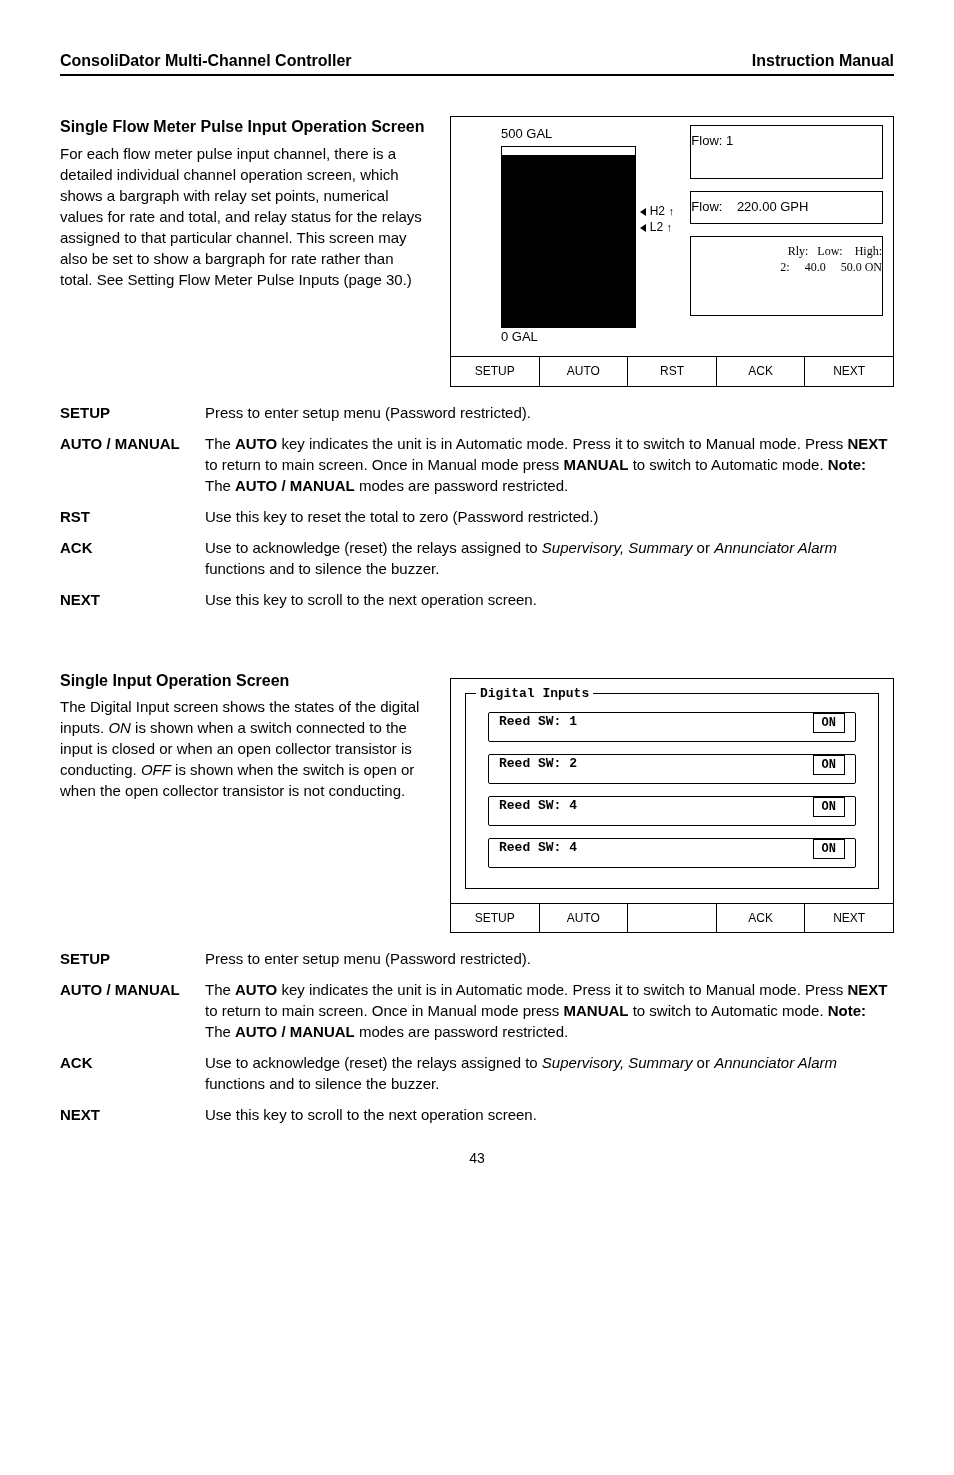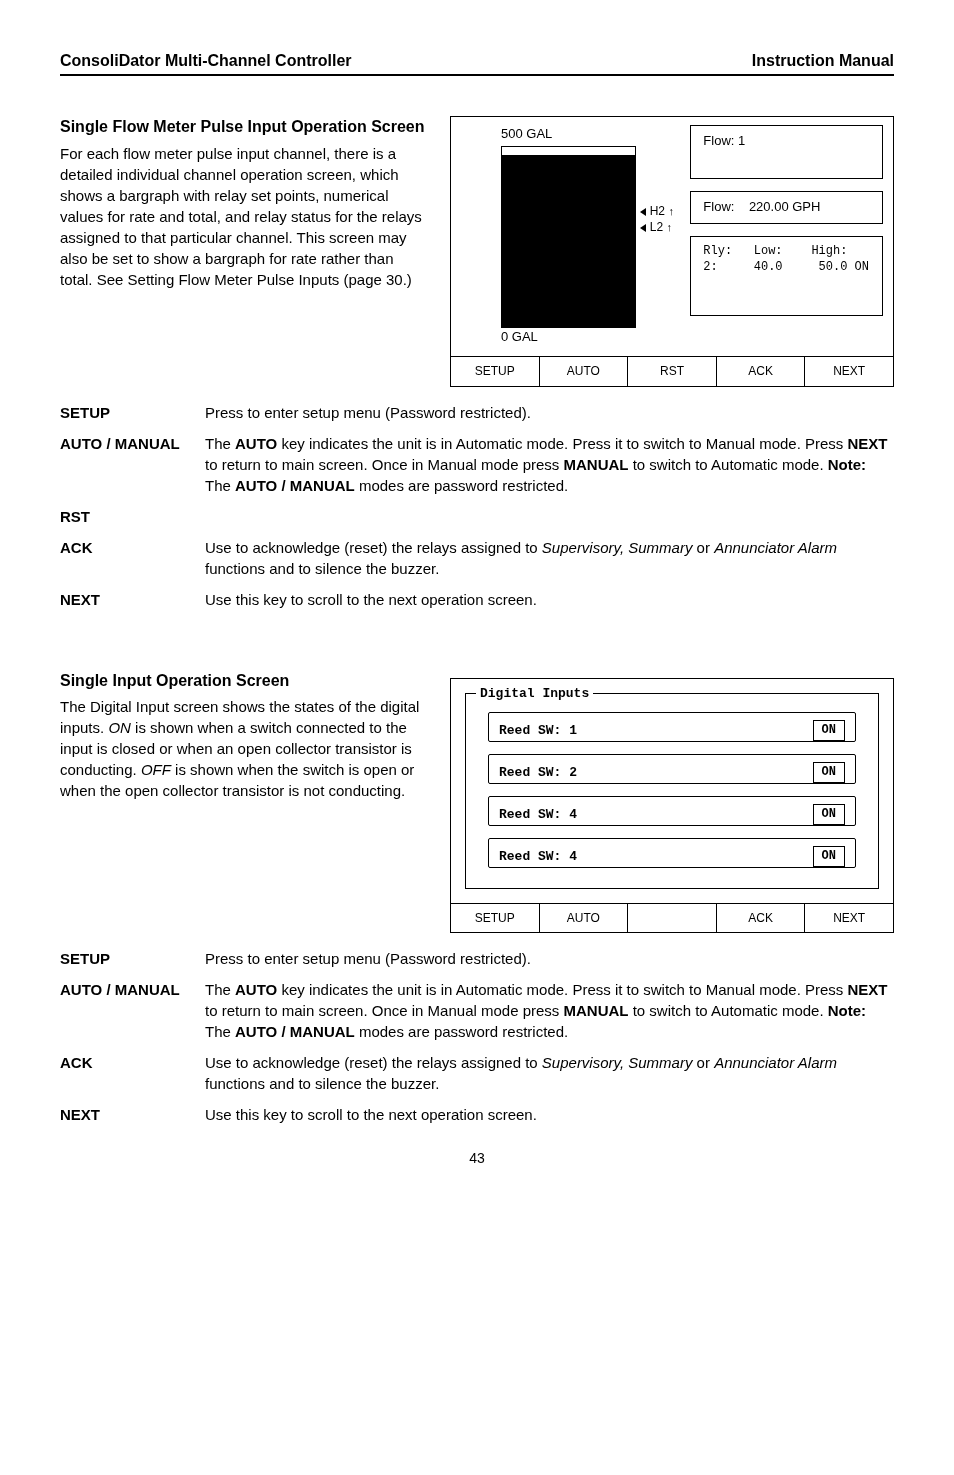--- a/index.html
+++ b/index.html
@@ -83,21 +83,21 @@
     white-space: nowrap;
   }
   .info-col {
     flex: 1.3;
     display: flex;
     flex-direction: column;
     gap: 12px;
   }
   .info-box {
     border: 1px solid #000;
-    padding: 6px 12px;
+    padding: 6px 0;
     font-size: 13px;
   }
   .info-large {
     font-size: 13px;
     min-height: 40px;
   }
   .relay-box {
     font-family: "Courier New", monospace;
     font-size: 12px;
     line-height: 1.4;
@@ -150,21 +150,21 @@
     border: 1.5px solid #000;
     padding: 0;
     background: #fff;
   }
   .di-field {
     border: 1.5px solid #000;
     border-radius: 2px;
     padding: 0 10px;
     margin-bottom: 12px;
     display: flex;
-    align-items: flex-end;
+    align-items: flex-start;
     justify-content: space-between;
     height: 28px;
     font-family: "Courier New", monospace;
     font-weight: bold;
     font-size: 13px;
   }
   .di-state {
     border: 1.5px solid #000;
     padding: 1px 8px;
     font-size: 12px;
@@ -256,21 +256,21 @@
         </div>
         <div class="info-col">
           <div class="info-box info-large">
             <span>Flow: 1</span>
           </div>
           <div class="info-box">
             <span>Flow:</span>&nbsp;&nbsp;&nbsp;
             <span>220.00 GPH</span>
           </div>
           <div class="info-box relay-box">
-              <pre style="margin:0;font-family:Liberation Mono, monospace;">Rly:   Low:    High:
+              <pre style="margin:0;font-family:Liberation Serif, serif;text-align:right;">Rly:   Low:    High:
 2:     40.0     50.0 ON</pre>
             </div>
         </div>
       </div>
       <div class="button-row">
         <div>SETUP</div>
         <div>AUTO</div>
         <div>RST</div>
         <div>ACK</div>
         <div>NEXT</div>
@@ -283,20 +283,21 @@
     <div class="def-row">
       <div class="def-term">SETUP</div>
       <div class="def-desc">Press to enter setup menu (Password restricted).</div>
     </div>
     <div class="def-row">
       <div class="def-term">AUTO / MANUAL</div>
       <div class="def-desc">The <b>AUTO</b> key indicates the unit is in Automatic mode. Press it to switch to Manual mode. Press <b>NEXT</b> to return to main screen. Once in Manual mode press <b>MANUAL</b> to switch to Automatic mode. <b>Note:</b> The <b>AUTO / MANUAL</b> modes are password restricted.</div>
     </div>
     <div class="def-row">
       <div class="def-term">RST</div>
+      <div class="def-desc">Use this key to reset the total to zero (Password restricted.)</div>
     </div>
     <div class="def-row">
       <div class="def-term">ACK</div>
       <div class="def-desc">Use to acknowledge (reset) the relays assigned to <i>Supervisory, Summary</i> or <i>Annunciator Alarm</i> functions and to silence the buzzer.</div>
     </div>
     <div class="def-row">
       <div class="def-term">NEXT</div>
       <div class="def-desc">Use this key to scroll to the next operation screen.</div>
     </div>
   </div>

